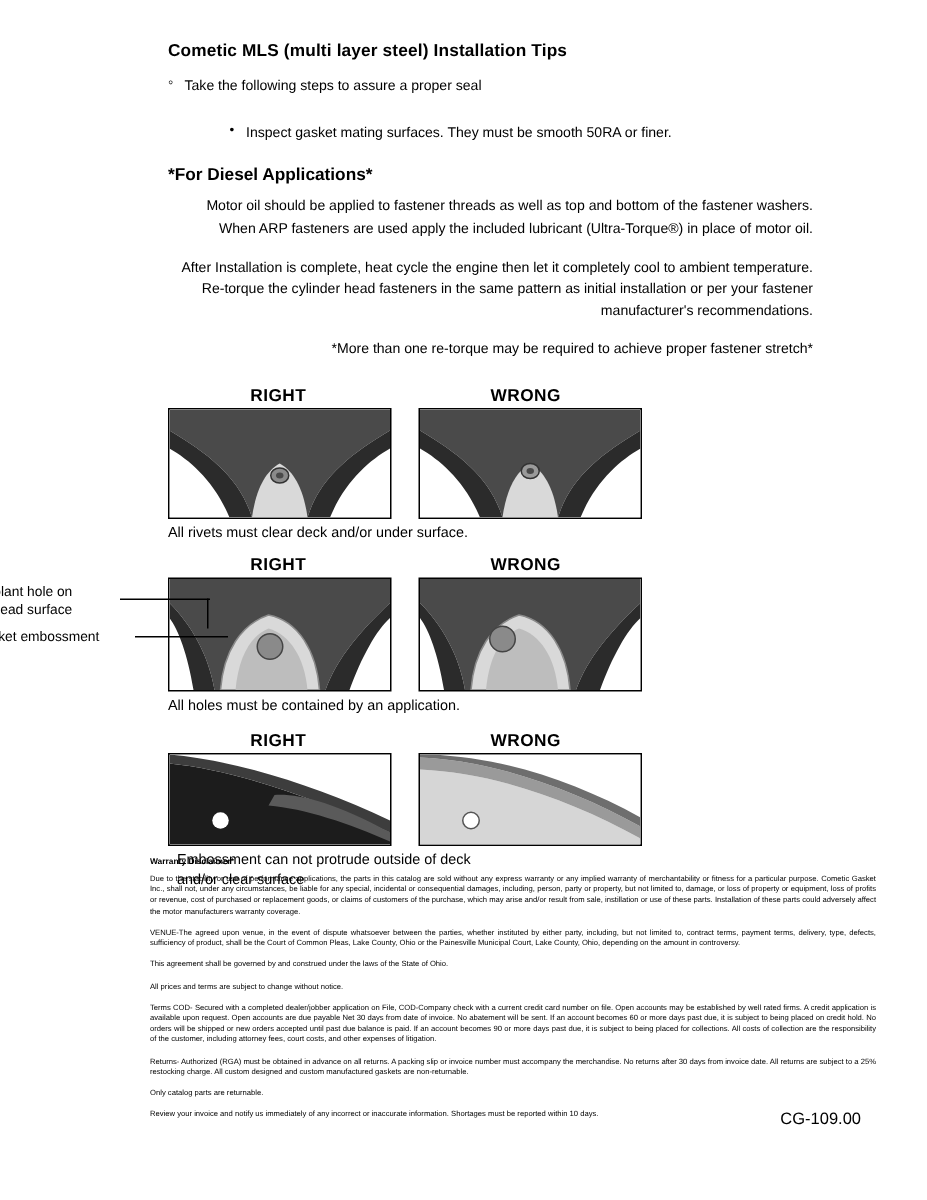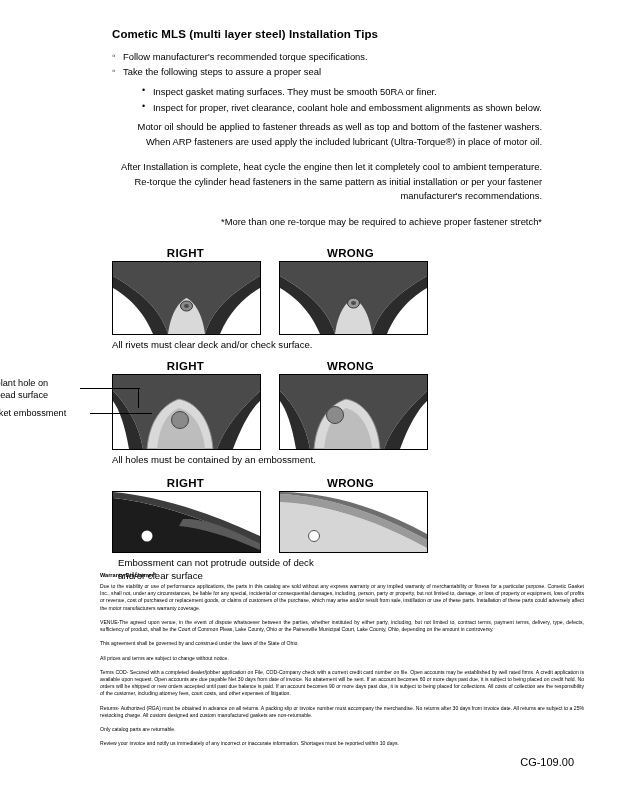--- a/index.html
+++ b/index.html
@@ -40,21 +40,21 @@
     padding-left: 11px;
   }
   .bullets > li::before {
     content: "\25E6";
     position: absolute;
     left: 0;
     top: -1px;
     font-size: 10px;
   }
   .subbullets {
-    margin: 5px;
+    margin: 16px;
     padding: 0 0 0 14px;
     list-style: none;
   }
   .subbullets > li {
     position: relative;
     padding-left: 11px;
   }
   .subbullets > li::before {
     content: "\2022";
     position: absolute;
@@ -153,42 +153,41 @@
   }
   .warranty p {
     font-size: 5.1px;
     line-height: 1.42;
     margin: 0 0 7px 0;
     text-align: justify;
   }
   .doc-number {
     position: absolute;
     right: 44px;
-    bottom: 8px;
+    bottom: 24px;
     font-size: 11px;
   }
 </style>
 </head>
 <body>
 
 <div class="page">
 
   <h1 class="title">Cometic MLS (multi layer steel) Installation Tips</h1>
 
   <ul class="bullets">
-    <li>Follow manufacturer's recommended torque specifications.</li>
     <li>
       <span>Take the following steps to assure a proper seal</span>
       <ul class="subbullets">
         <li>Inspect gasket mating surfaces.  They must be smooth 50RA or finer.</li>
-        <li>Inspect for proper, rivet clearance, coolant hole and embossment alignments as shown below.</li>
       </ul>
     </li>
   </ul>
 
+  <h2 class="section-title">*For Diesel Applications*</h2>
 
   <p class="body-text">Motor oil should be applied to fastener threads as well as top and bottom of the fastener washers. When ARP fasteners are used apply the included lubricant (Ultra-Torque®) in place of motor oil.</p>
   <p class="body-text">After Installation is complete, heat cycle the engine then let it completely cool to ambient temperature. Re-torque the cylinder head fasteners in the same pattern as initial installation or per your fastener manufacturer's recommendations.</p>
   <p class="body-text last">*More than one re-torque may be required to achieve proper fastener stretch*</p>
 
   <div class="figures">
 
     <div class="fig-group">
       <div class="fig-labels">
         <div class="fig-label">RIGHT</div>
@@ -211,21 +210,21 @@
             <rect x="0" y="0" width="147" height="72" fill="#ffffff"></rect>
             <path d="M0,0 L147,0 L147,14 C120,30 100,46 92,72 L55,72 C47,46 27,30 0,14 Z" fill="#4a4a4a"></path>
             <path d="M0,14 C27,30 47,46 55,72 L40,72 C30,48 14,34 0,26 Z" fill="#2b2b2b"></path>
             <path d="M147,14 C120,30 100,46 92,72 L107,72 C117,48 133,34 147,26 Z" fill="#2b2b2b"></path>
             <path d="M55,72 C58,50 66,40 73.5,36 C81,40 89,50 92,72 Z" fill="#d9d9d9"></path>
             <ellipse cx="73.5" cy="41" rx="6" ry="5" fill="#9a9a9a" stroke="#333" stroke-width="1"></ellipse>
             <ellipse cx="73.5" cy="41" rx="2.5" ry="2" fill="#4a4a4a"></ellipse>
           </svg>
         </div>
       </div>
-      <div class="caption">All rivets must clear deck and/or check surface.</div>
+      <div class="caption">All rivets must clear deck and/or under surface.</div>
     </div>
 
     <div class="fig-group" style="margin-top:8px;">
       <div class="fig-labels">
         <div class="fig-label">RIGHT</div>
         <div class="fig-label">WRONG</div>
       </div>
       <div class="fig-row">
         <div class="fig-box tall">
           <svg width="147" height="74" viewBox="0 0 147 74">
@@ -243,21 +242,21 @@
             <rect x="0" y="0" width="147" height="74" fill="#ffffff"></rect>
             <path d="M0,0 L147,0 L147,16 C128,34 112,52 104,74 L30,74 C26,50 14,30 0,16 Z" fill="#4a4a4a"></path>
             <path d="M0,16 C14,30 26,50 30,74 L16,74 C12,50 6,34 0,26 Z" fill="#2b2b2b"></path>
             <path d="M147,16 C128,34 112,52 104,74 L120,74 C128,52 138,34 147,26 Z" fill="#2b2b2b"></path>
             <path d="M34,74 C36,48 48,30 66,24 C86,28 98,48 100,74 Z" fill="#d9d9d9" stroke="#8a8a8a" stroke-width="1"></path>
             <path d="M44,74 C46,52 54,38 66,33 C80,37 90,52 92,74 Z" fill="#bdbdbd"></path>
             <circle cx="55" cy="40" r="8.5" fill="#8a8a8a" stroke="#444" stroke-width="1"></circle>
           </svg>
         </div>
       </div>
-      <div class="caption">All holes must be contained by an embossment.</div>
+      <div class="caption">All holes must be contained by an application.</div>
 
       <div class="callout" style="left:-144px; top:18px;">
         <div>coolant hole on</div>
         <div>deck / head surface</div>
       </div>
       <div class="callout-line" style="left:-32px; top:28px; width:60px;"></div>
       <div class="callout-line" style="left:26px; top:28px; width:1px; height:20px;"></div>
 
       <div class="callout" style="left:-128px; top:48px;">
         <div>gasket embossment</div>

